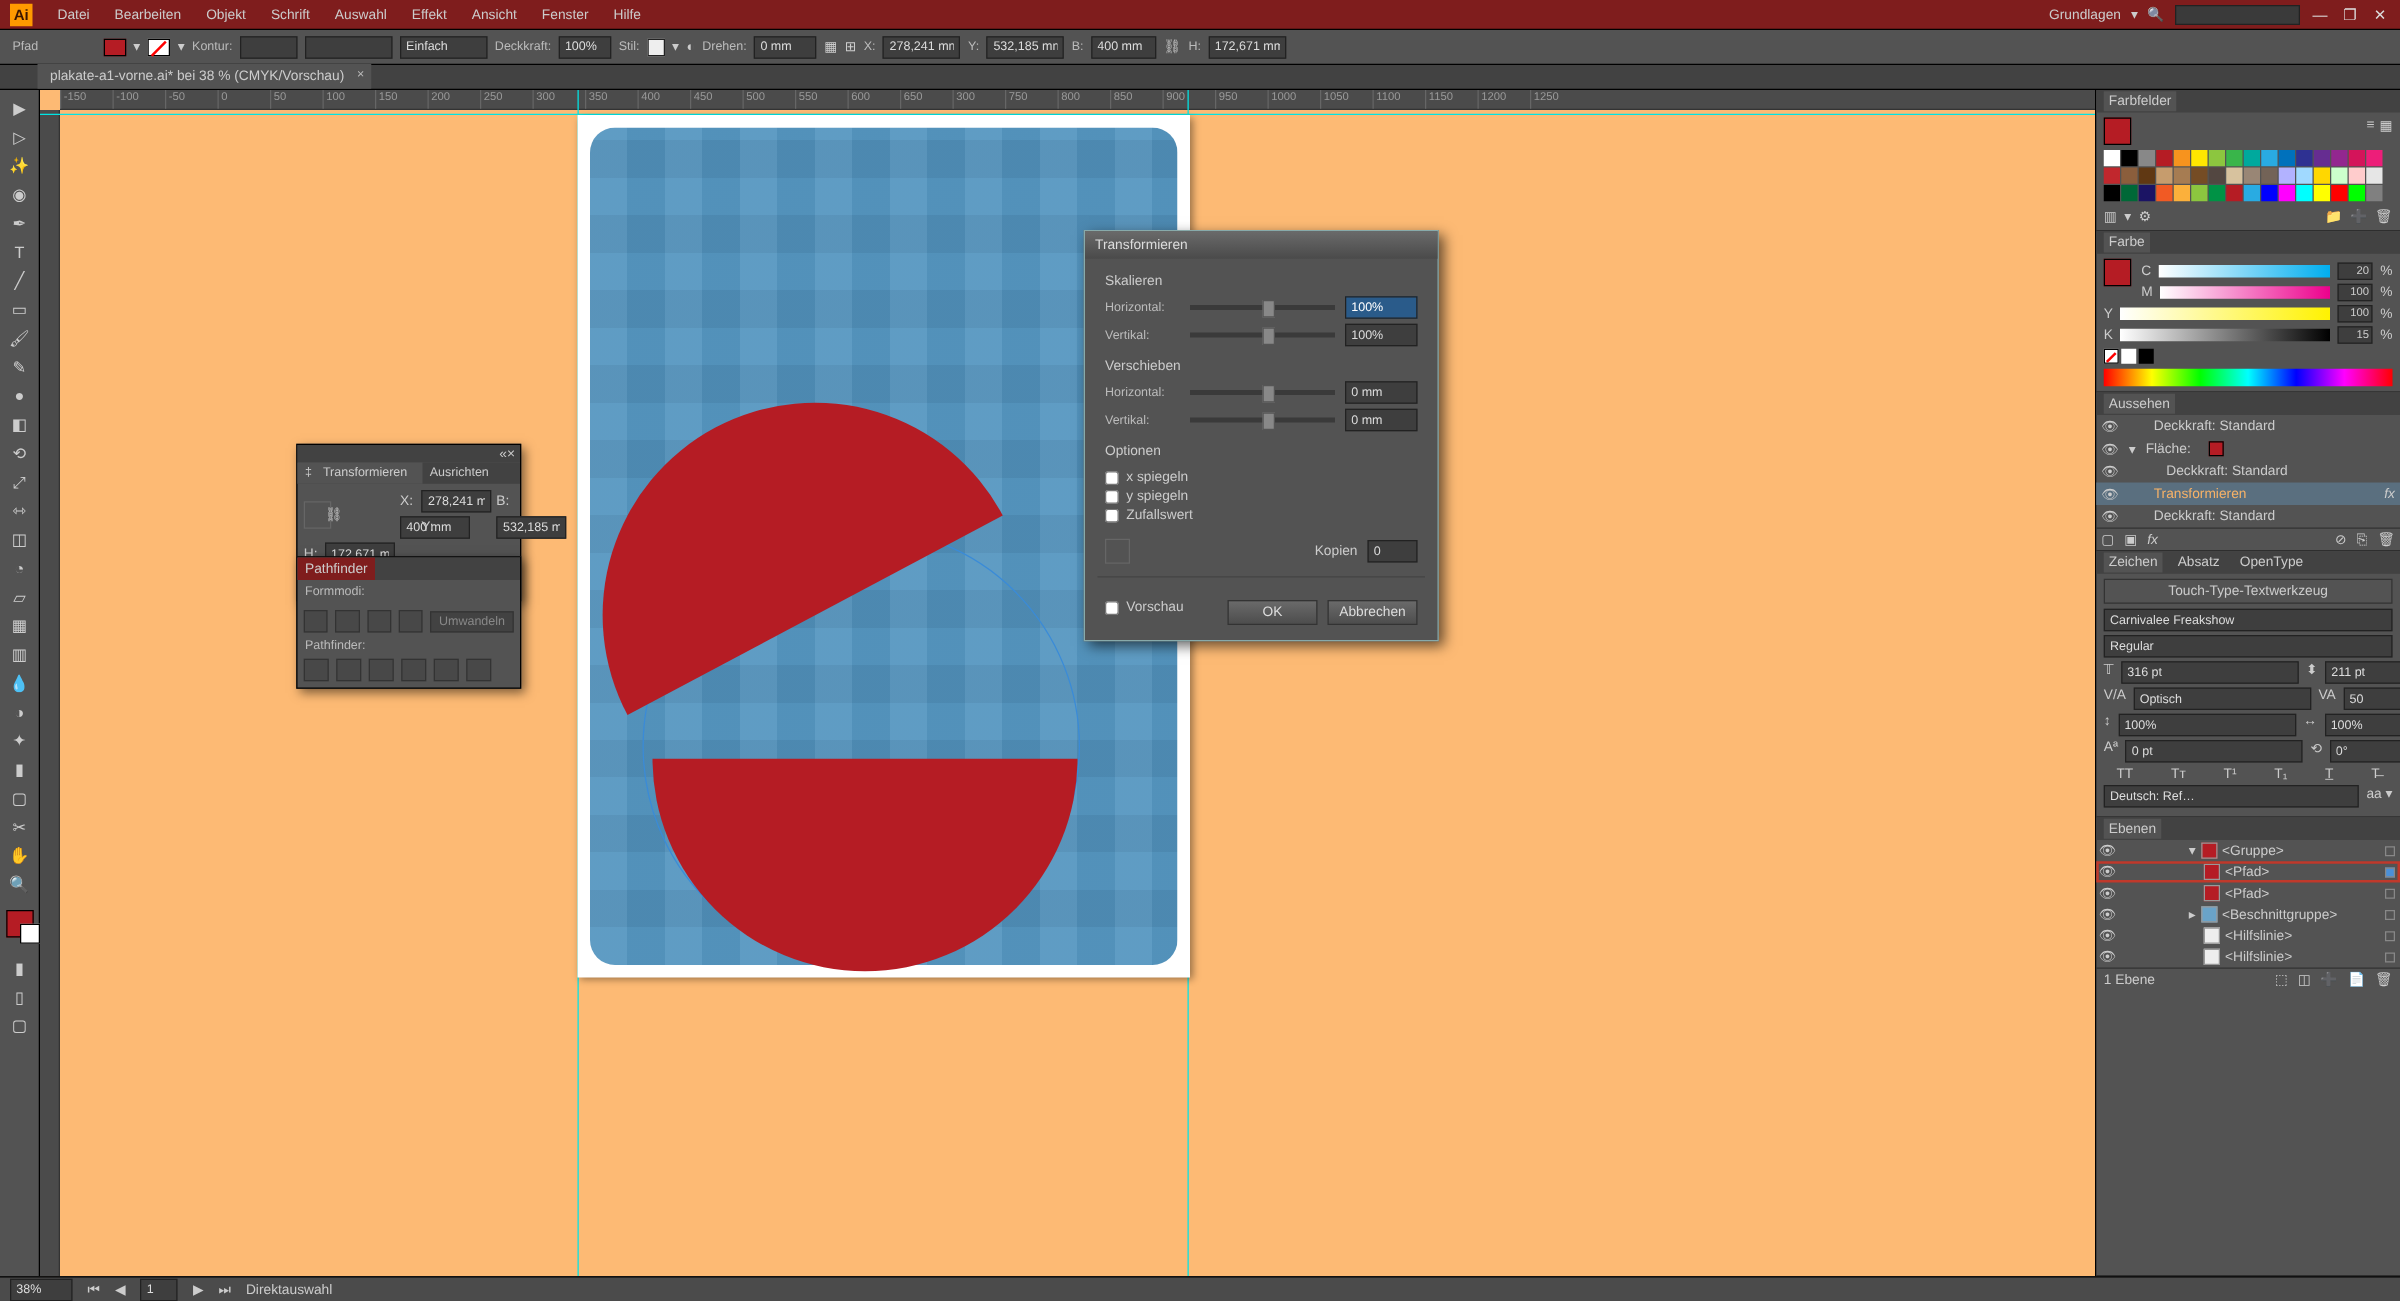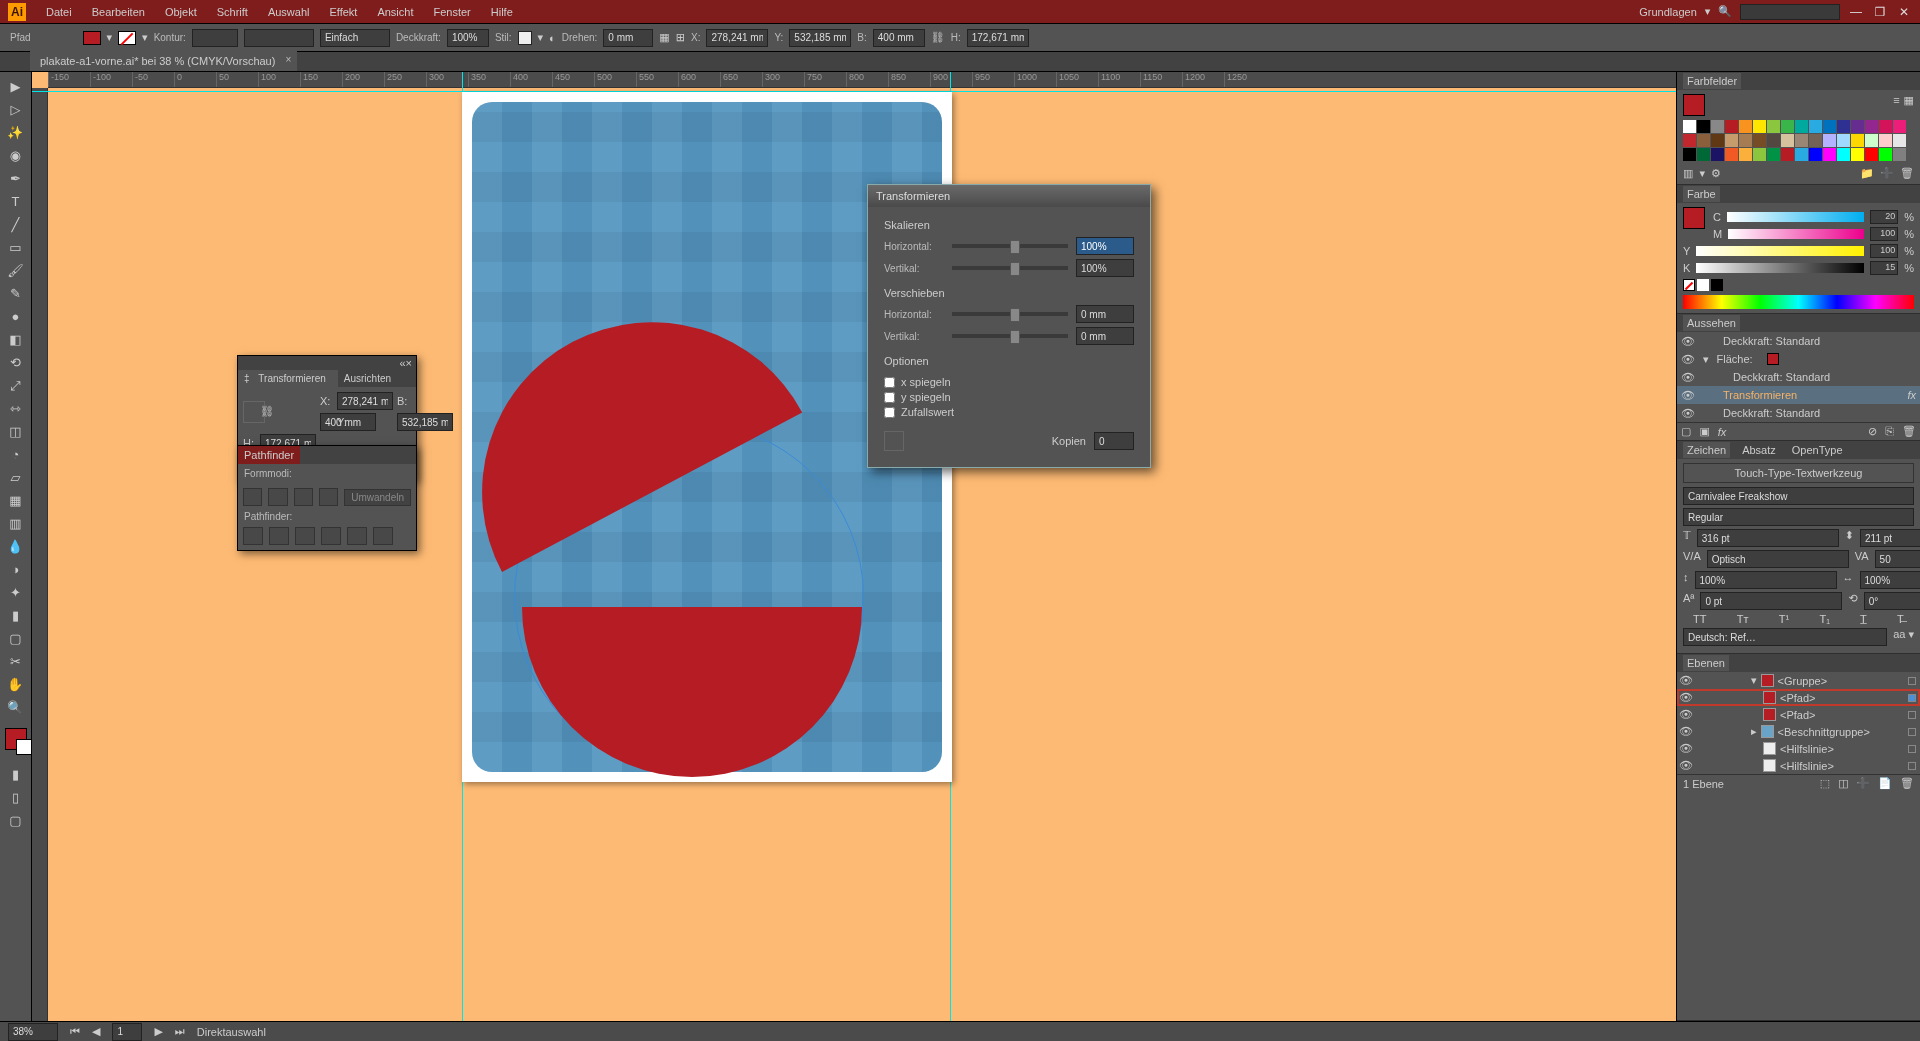--- a/index.html
+++ b/index.html
@@ -617,20 +617,30 @@
             </label>
         </div>
       </div>
     </div>
     <div class="drow" style="margin-top:6px">
       <div style="width:20px;height:20px;border:1px solid #666;display:grid;grid-template:repeat(3,1fr)/repeat(3,1fr)"></div>
       <span style="flex:1"></span>
       <span>Kopien</span>
       <input class="dinp" style="width: 40px;" value="0">
     </div>
+    <div style="border-top:1px solid #444;margin:10px -6px 0;padding:10px 6px 0;display:flex;align-items:center">
+      <label class="chk">
+          <input type="checkbox" style="">
+          <span>Vorschau</span>
+        </label>
+      <div class="buttons" style="margin-left:auto">
+        <div class="dbtn">OK</div>
+        <div class="dbtn">Abbrechen</div>
+      </div>
+    </div>
   </div>
 </div>
 
 <div class="status">
   <input class="inp" style="width: 50px;" value="38%">
   <span>⏮</span>
   <span>◀</span>
   <input class="inp" style="width: 30px;" value="1">
   <span>▶</span>
   <span>⏭</span>

